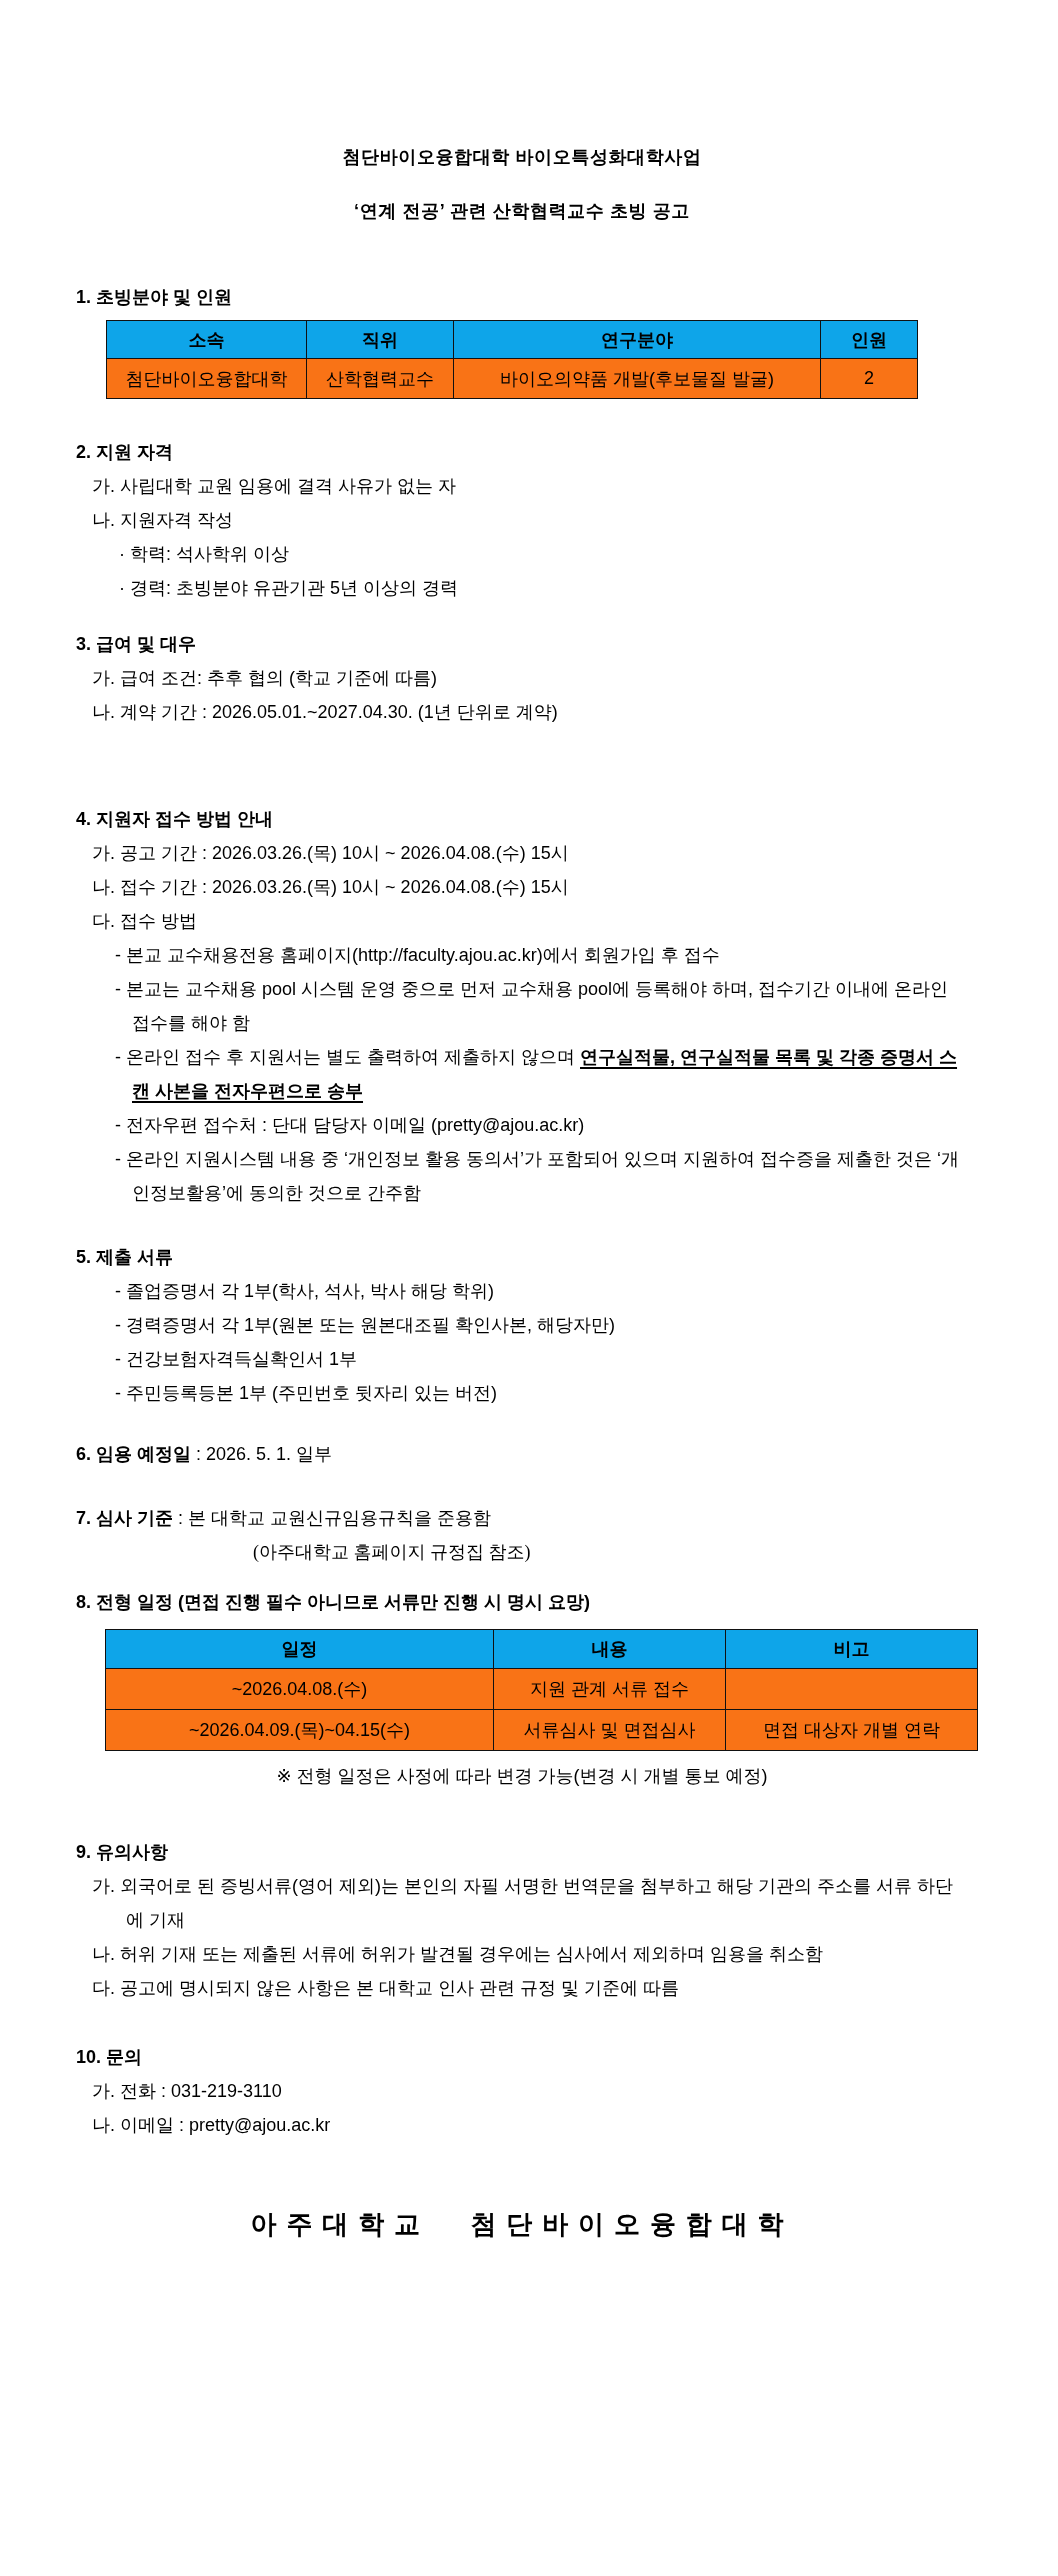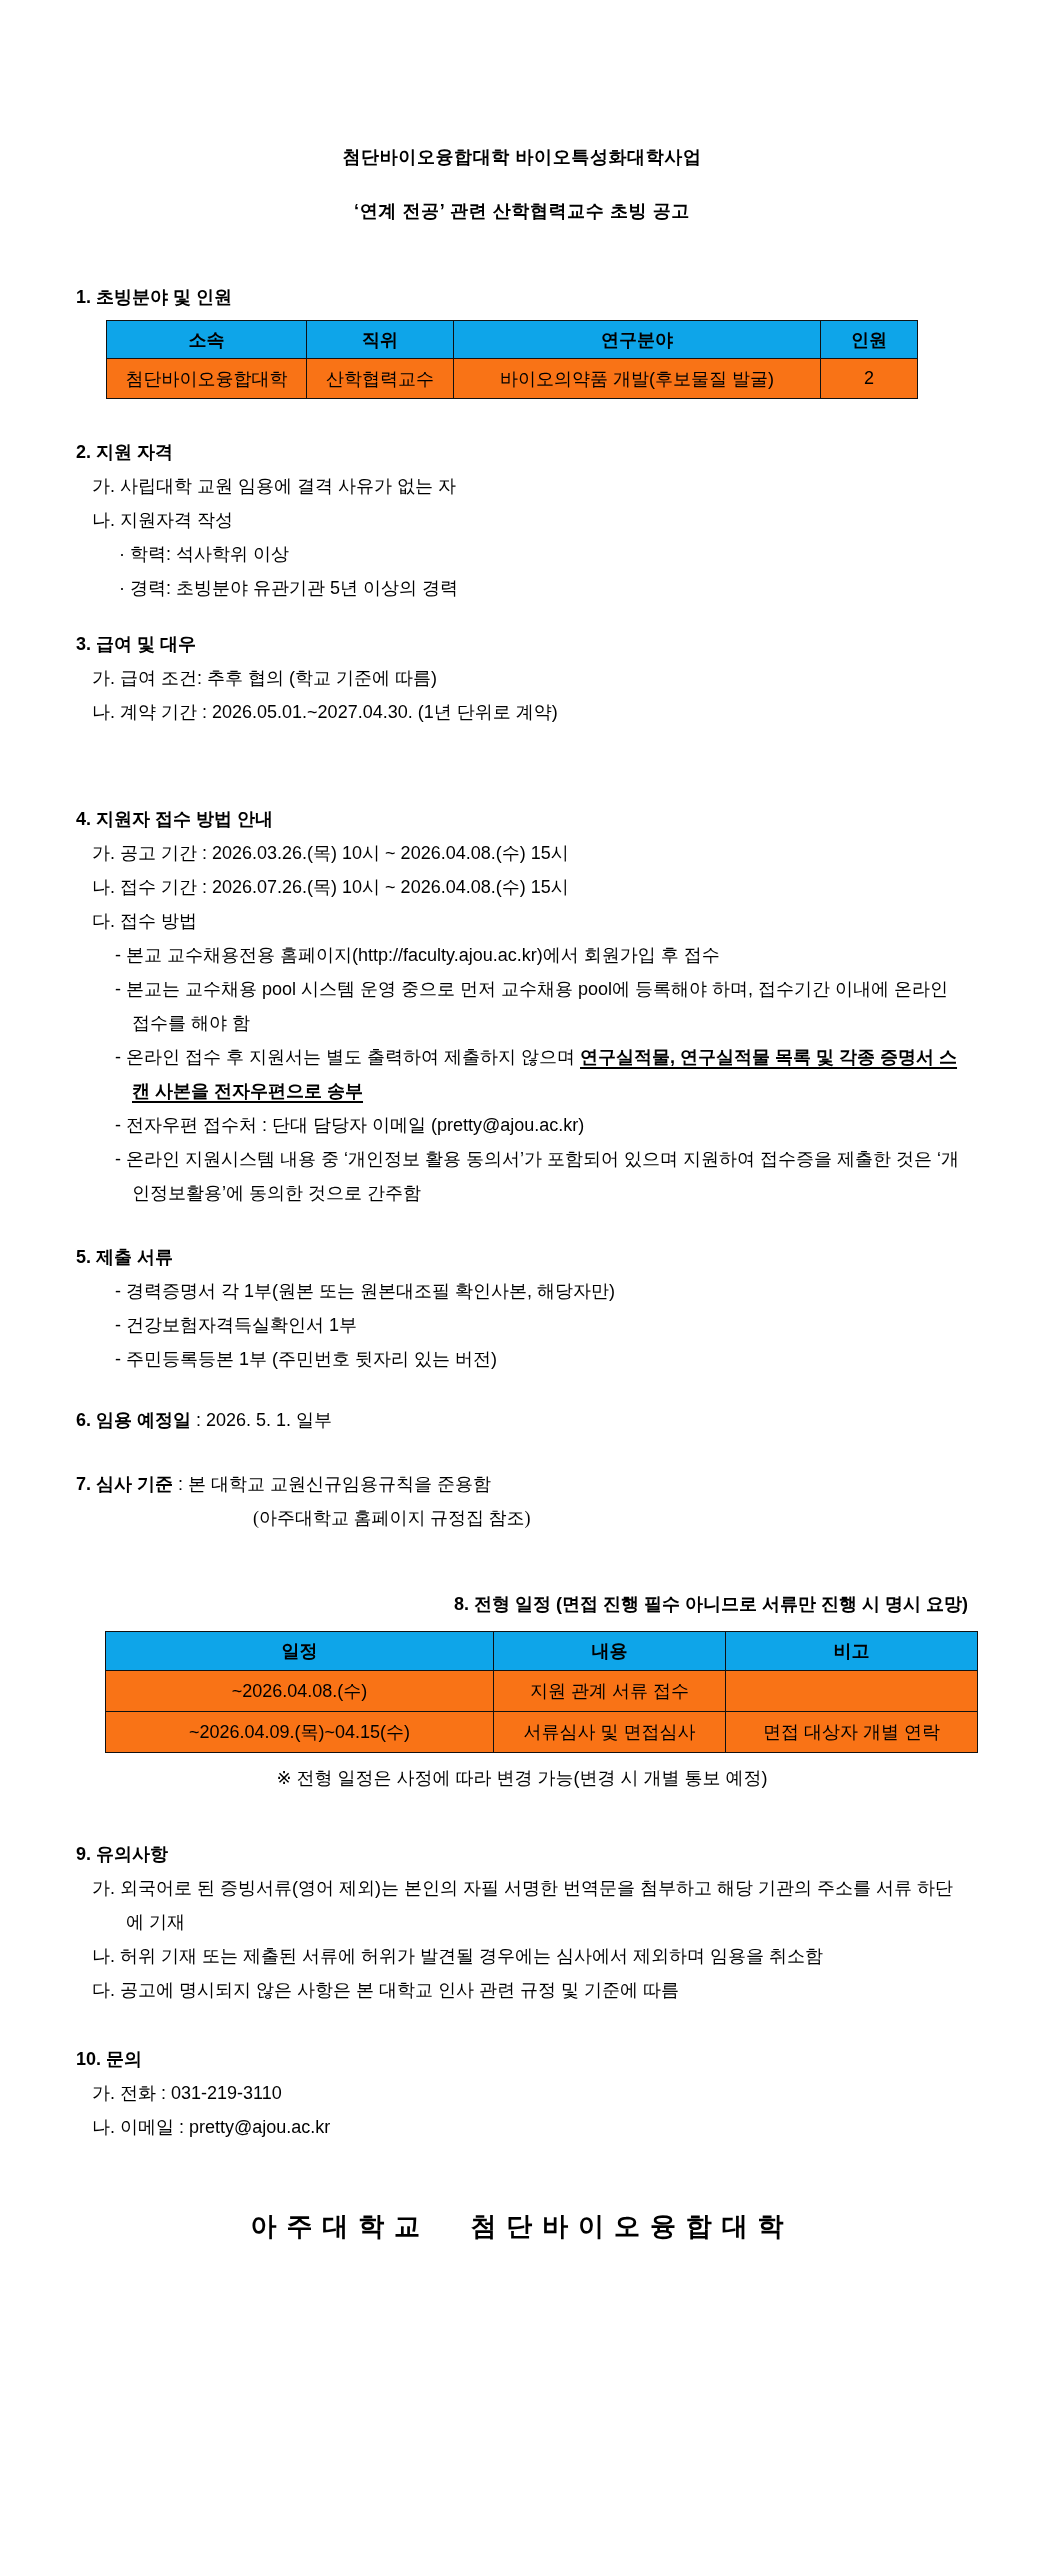--- a/index.html
+++ b/index.html
@@ -27,21 +27,21 @@
   .tbl2 thead th{height:38px;}
   .tbl2 tbody td{height:40px;}
   
   .mt-s1{margin-top:42px;}
   .mt-s2{margin-top:36px;}
   .mt-s3{margin-top:22px;}
   .mt-s4{margin-top:73px;}
   .mt-s5{margin-top:30px;}
   .mt-s6{margin-top:27px;}
   .mt-s7{margin-top:30px;}
-  .mt-s8{margin-top:52px;text-align:right;}
+  .mt-s8{margin-top:16px;}
   .mt-note{margin-top:8.5px;text-align:center;}
   .mt-s9{margin-top:42px;}
   .mt-s10{margin-top:35px;}
   .footer-line{
     margin-top:64px;text-align:center;font-size:26px;font-weight:700;
     letter-spacing:0.38em;word-spacing:0.9em;line-height:36px;
   }
 </style>
 </head>
 <body>
@@ -84,29 +84,30 @@
   <div class="line item-ga">나. 지원자격 작성</div>
   <div class="line item-dot">· 학력: 석사학위 이상</div>
   <div class="line item-dot">· 경력: 초빙분야 유관기관 5년 이상의 경력</div>
 
   <div class="line sec-heading mt-s3">3. 급여 및 대우</div>
   <div class="line item-ga">가. 급여 조건: 추후 협의 (학교 기준에 따름)</div>
   <div class="line item-ga">나. 계약 기간 : 2026.05.01.~2027.04.30. (1년 단위로 계약)</div>
 
   <div class="line sec-heading mt-s4">4. 지원자 접수 방법 안내</div>
   <div class="line item-ga">가. 공고 기간 : 2026.03.26.(목) 10시 ~ 2026.04.08.(수) 15시</div>
-  <div class="line item-ga">나. 접수 기간 : 2026.07.26.(목) 10시 ~ 2026.04.08.(수) 15시</div>
+  <div class="line item-ga">나. 접수 기간 : 2026.03.26.(목) 10시 ~ 2026.04.08.(수) 15시</div>
   <div class="line item-ga">다. 접수 방법</div>
   <div class="line item-dash">- 본교 교수채용전용 홈페이지(http://faculty.ajou.ac.kr)에서 회원가입 후 접수</div>
   <div class="line item-dash">- 본교는 교수채용 pool 시스템 운영 중으로 먼저 교수채용 pool에 등록해야 하며, 접수기간 이내에 온라인 접수를 해야 함</div>
   <div class="line item-dash"><span>- 온라인 접수 후 지원서는 별도 출력하여 제출하지 않으며 </span><span class="strong-underline">연구실적물, 연구실적물 목록 및 각종 증명서 스캔 사본을 전자우편으로 송부</span></div>
   <div class="line item-dash">- 전자우편 접수처 : 단대 담당자 이메일 (pretty@ajou.ac.kr)</div>
   <div class="line item-dash">- 온라인 지원시스템 내용 중 ‘개인정보 활용 동의서’가 포함되어 있으며 지원하여 접수증을 제출한 것은 ‘개인정보활용’에 동의한 것으로 간주함</div>
 
   <div class="line sec-heading mt-s5">5. 제출 서류</div>
+  <div class="line item-dash">- 졸업증명서 각 1부(학사, 석사, 박사 해당 학위)</div>
   <div class="line item-dash">- 경력증명서 각 1부(원본 또는 원본대조필 확인사본, 해당자만)</div>
   <div class="line item-dash">- 건강보험자격득실확인서 1부</div>
   <div class="line item-dash">- 주민등록등본 1부 (주민번호 뒷자리 있는 버전)</div>
 
   <div class="line mt-s6"><span class="sec-heading">6. 임용 예정일</span><span> : 2026. 5. 1. 일부</span></div>
 
   <div class="line mt-s7"><span class="sec-heading">7. 심사 기준</span><span> : 본 대학교 교원신규임용규칙을 준용함</span></div>
   <div class="line sub-line">(아주대학교 홈페이지 규정집 참조)</div>
 
   <div class="line sec-heading mt-s8">8. 전형 일정 (면접 진행 필수 아니므로 서류만 진행 시 명시 요망)</div>

